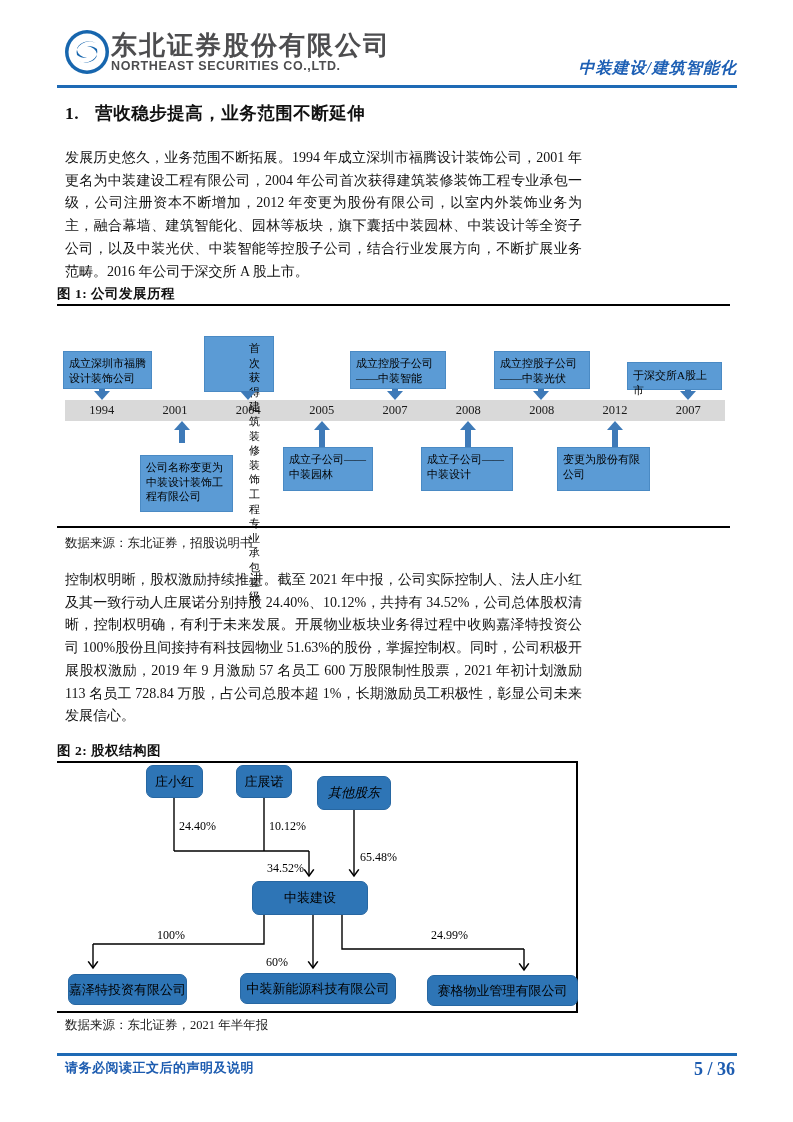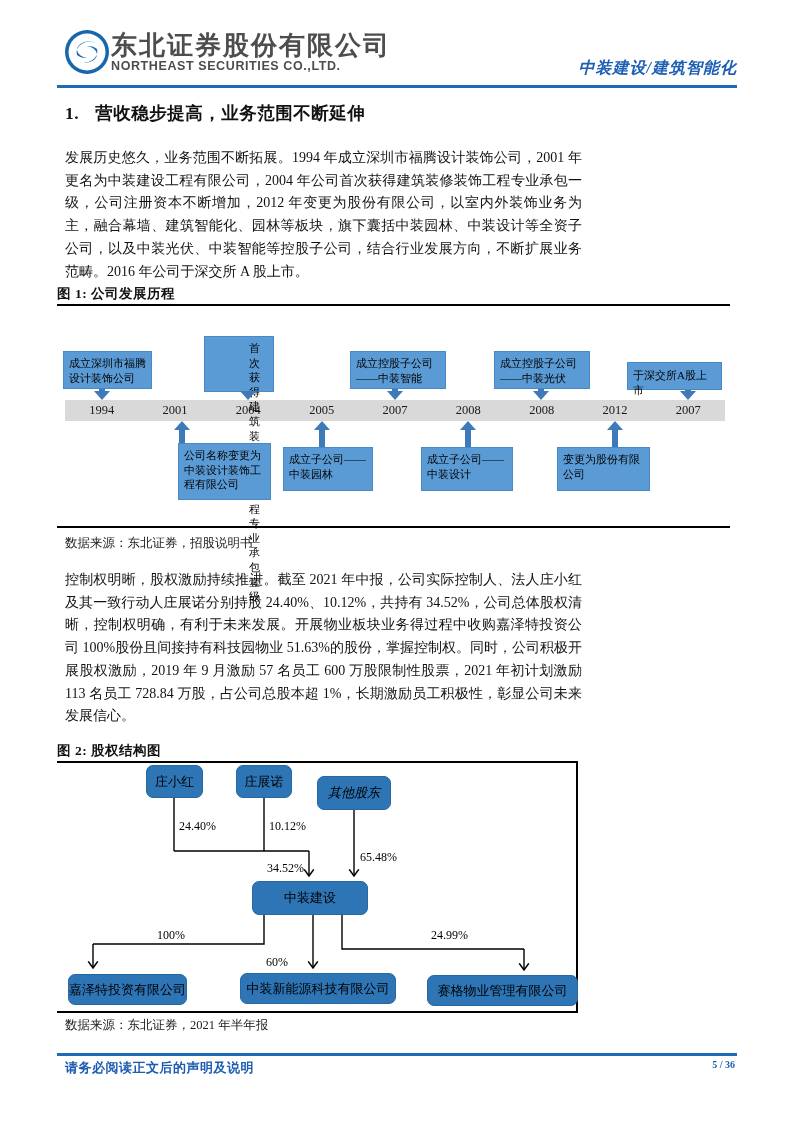--- a/index.html
+++ b/index.html
@@ -47,21 +47,21 @@
   .orgchart { left:57px; top:762px; width:521px; height:250px; }
   .org-node { position:absolute; background:#2e75b6; border:1px solid #2767a2; border-radius:7px;
               display:flex; align-items:center; justify-content:center;
               font-size:13px; color:#000; white-space:nowrap; }
   .org-label { position:absolute; font-size:12px; color:#000; }
   .fig2-vrule { left:576px; top:762px; width:1.5px; height:250px; background:#000; }
 
   
   .footer-rule { left:57px; top:1053px; width:680px; height:2.5px; background:#1e6ab5; }
   .footer-disclaimer { left:65px; top:1059px; color:#1d5cb0; font-weight:bold; font-size:13px; letter-spacing:0.5px; }
-  .page-num { right:58px; top:1059px; color:#1d5cb0; font-weight:bold; font-size:10px; }
+  .page-num { right:58px; top:1059px; color:#1d5cb0; font-weight:bold; font-size:18px; }
 </style>
 </head>
 <body>
 
 <div class="page">
 
   <div class="abs logo-wrap">
     <svg class="logo-circle" viewBox="0 0 48 48">
       <circle cx="24" cy="24" r="22" fill="#1766ae"></circle>
       <circle cx="24" cy="24" r="18.5" fill="#ffffff"></circle>
@@ -137,21 +137,21 @@
       </div>
     <div class="arr arr-up" style="left:403px; top:106px; height:26px;">
         <div class="stem" style="height:18px;"></div>
         <div class="head"></div>
       </div>
     <div class="arr arr-up" style="left:550px; top:106px; height:26px;">
         <div class="stem" style="height:18px;"></div>
         <div class="head"></div>
       </div>
 
-    <div class="tl-box" style="left:83px;  top:128px; width:93px; height:57px;margin-left:38px;">公司名称变更为中装设计装饰工程有限公司</div>
+    <div class="tl-box" style="left:83px;  top:140px; width:93px; height:57px;">公司名称变更为中装设计装饰工程有限公司</div>
     <div class="tl-box" style="left:226px; top:132px; width:90px; height:44px;">成立子公司——中装园林</div>
     <div class="tl-box" style="left:364px; top:132px; width:92px; height:44px;">成立子公司——中装设计</div>
     <div class="tl-box" style="left:500px; top:132px; width:93px; height:44px;">变更为股份有限公司</div>
   </div>
 
   <div class="abs rule" style="left:57px; top:526px; width:673px;"></div>
   <div class="abs fig-source" style="top:535px;">数据来源：东北证券，招股说明书</div>
 
   <div class="abs fig-caption" style="top:742px;">图 2: 股权结构图</div>
   <div class="abs rule" style="left:57px; top:761px; width:521px;"></div>

